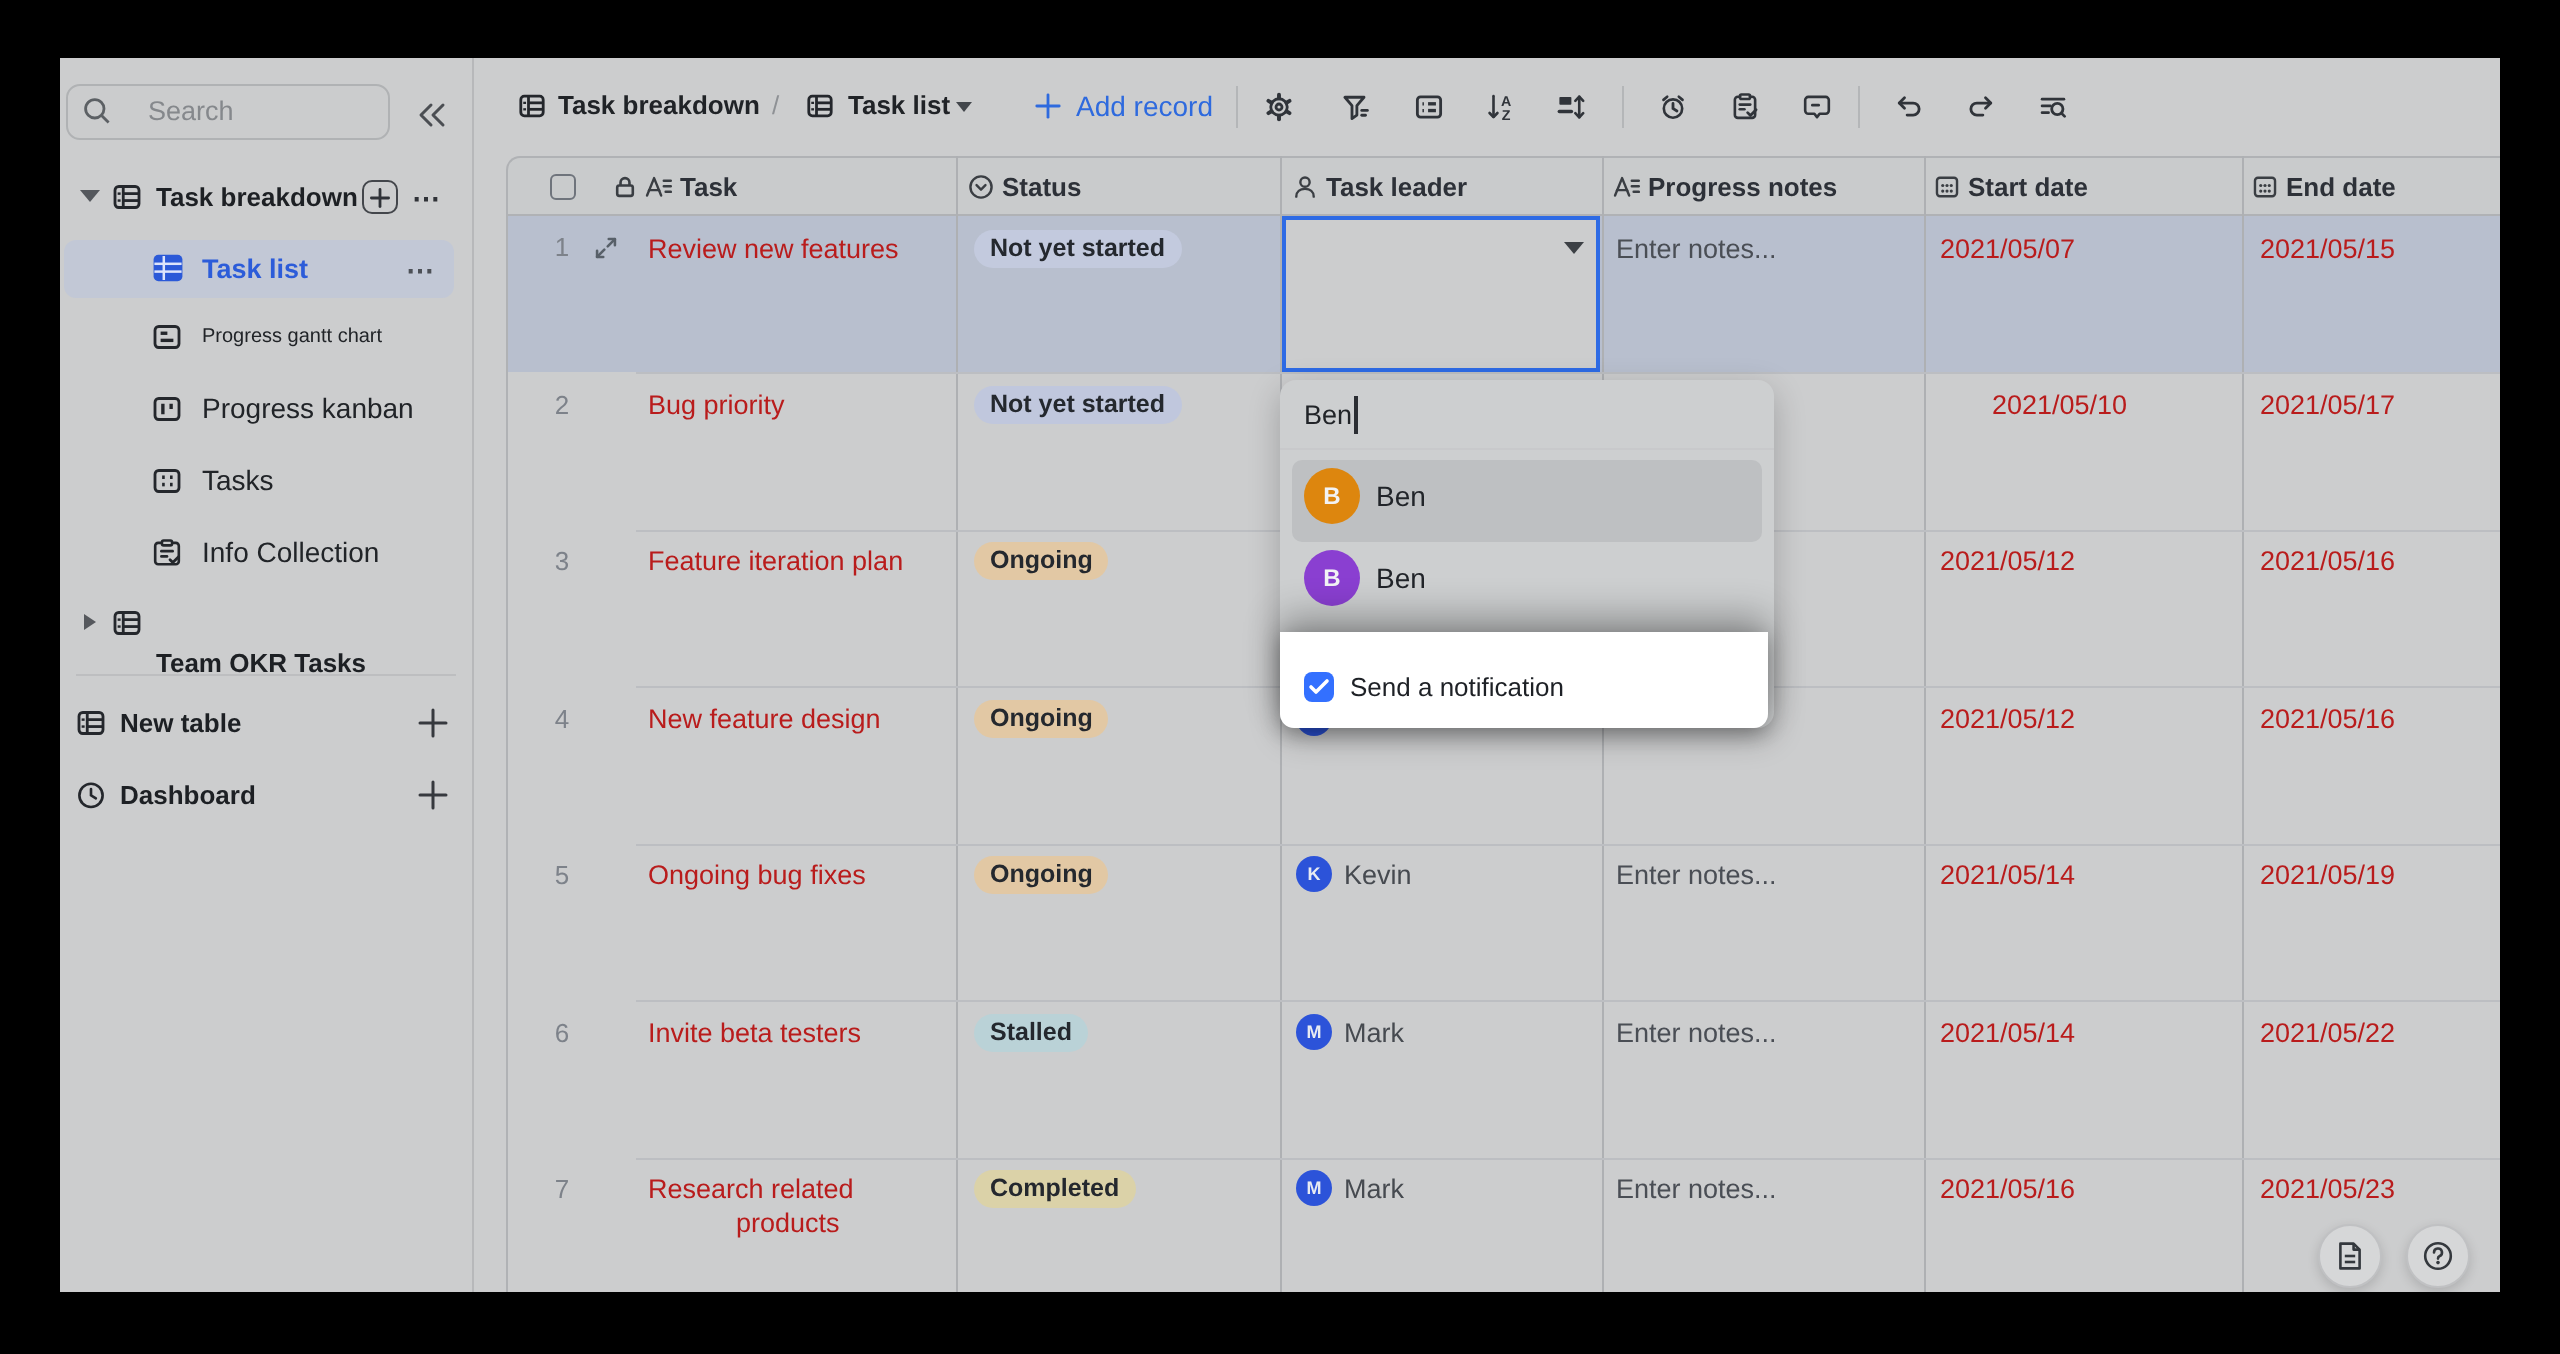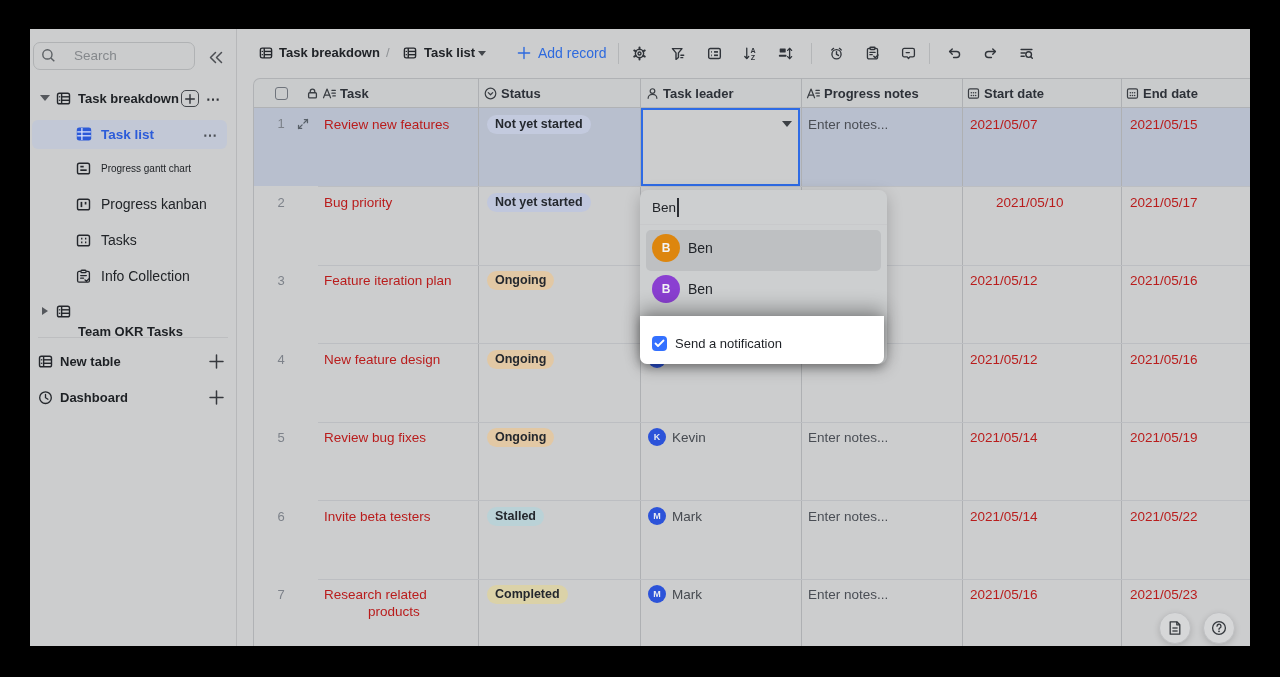--- a/index.html
+++ b/index.html
@@ -340,21 +340,21 @@
   <div class="a txt ct" style="left:1100px;top:243px;">2021/05/16</div>
 
   <div class="a num" style="left:244px;top:323px;">4</div>
   <div class="a txt ct" style="left:294px;top:322px;">New feature design</div>
   <div class="a pill" style="left:457px;top:321px;background:#e2c8a4;">Ongoing</div>
   <div class="a av" style="left:618px;top:321px;">B</div>
   <div class="a txt ct" style="left:940px;top:322px;">2021/05/12</div>
   <div class="a txt ct" style="left:1100px;top:322px;">2021/05/16</div>
 
   <div class="a num" style="left:244px;top:401px;">5</div>
-  <div class="a txt ct" style="left:294px;top:400px;">Review bug fixes</div>
+  <div class="a txt ct" style="left:294px;top:400px;">Ongoing bug fixes</div>
   <div class="a pill" style="left:457px;top:399px;background:#e2c8a4;">Ongoing</div>
   <div class="a av" style="left:618px;top:399px;">K</div>
   <div class="a txt ct" style="left:642px;top:400px;color:#464a50;">Kevin</div>
   <div class="a txt ct" style="left:778px;top:400px;color:#4a4e55;">Enter notes...</div>
   <div class="a txt ct" style="left:940px;top:400px;">2021/05/14</div>
   <div class="a txt ct" style="left:1100px;top:400px;">2021/05/19</div>
 
   <div class="a num" style="left:244px;top:480px;">6</div>
   <div class="a txt ct" style="left:294px;top:479px;">Invite beta testers</div>
   <div class="a pill" style="left:457px;top:478px;background:#bad2d7;">Stalled</div>

